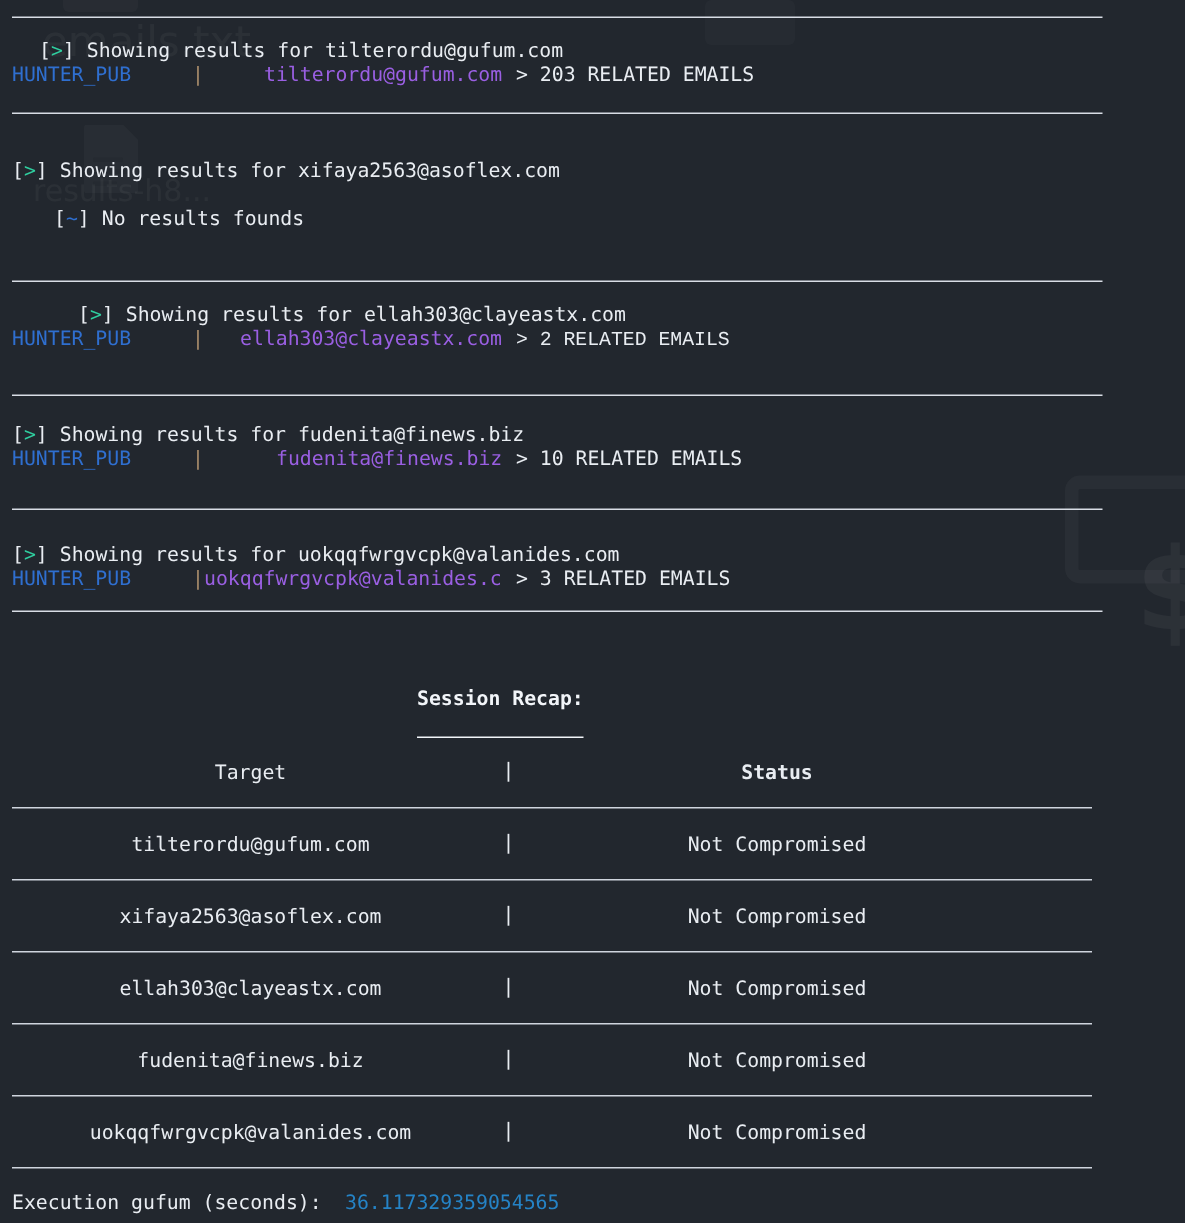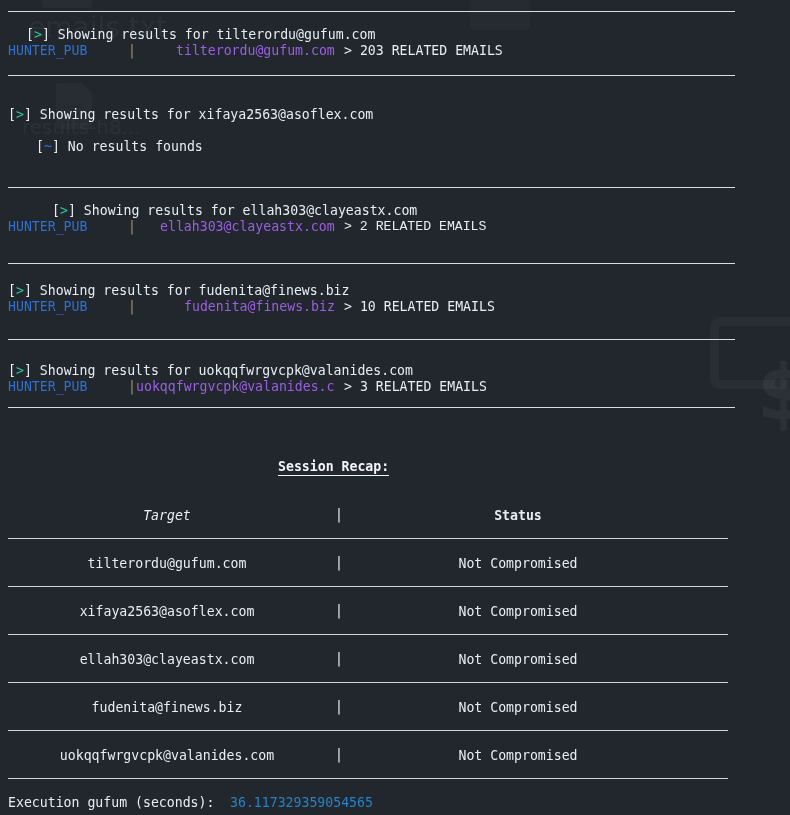--- a/index.html
+++ b/index.html
@@ -110,21 +110,21 @@
   .c-purple  { color: #9a5fe2; }
   .c-pipe    { color: #a98c6b; }
   .c-pipe2   { color: #6f86b8; }
 
   .recap {
     position: absolute;
     font-weight: bold;
     color: #f2f5f9;
     border-bottom: 1.6px solid #f2f5f9;
     white-space: pre;
-    padding-bottom: 0;
+    padding-bottom: 16px;
   }
 
   .cell {
     position: absolute;
     white-space: pre;
     text-align: center;
     color: #e9edf2;
   }
 </style>
 </head>
@@ -191,21 +191,21 @@
 
     <div class="line" style="left:8px; top:379px;"><span class="c-blue">HUNTER_PUB</span></div>
     <div class="line" style="left:128px; top:379px;"><span class="c-pipe">|</span></div>
     <div class="line" style="left:136px; top:379px;"><span class="c-purple">uokqqfwrgvcpk@valanides.c</span></div>
     <div class="line" style="left:344px; top:379px;"><span class="c-white">&gt; 3 RELATED EMAILS</span></div>
 
     <div class="hr" style="left:8px; top:407px; width:727px;"></div>
 
     <div class="recap" style="left:278px; top:459px;">Session Recap:</div>
 
-    <div class="cell" style="left:107px; top:508px; width:120px;font-style:italic;">Target</div>
+    <div class="cell" style="left:107px; top:508px; width:120px;">Target</div>
     <div class="cell c-pipe2" style="left:329px; top:507px; width:20px;">|</div>
     <div class="cell" style="left:458px; top:508px; width:120px;font-weight:bold;">Status</div>
 
     <div class="hr-dim" style="left:8px; top:538px; width:720px;"></div>
 
     <div class="cell" style="left:47px; top:556px; width:240px;">tilterordu@gufum.com</div>
     <div class="cell c-pipe2" style="left:329px; top:555px; width:20px;">|</div>
     <div class="cell" style="left:438px; top:556px; width:160px;">Not Compromised</div>
     <div class="hr-dim" style="left:8px; top:586px; width:720px;"></div>
 

